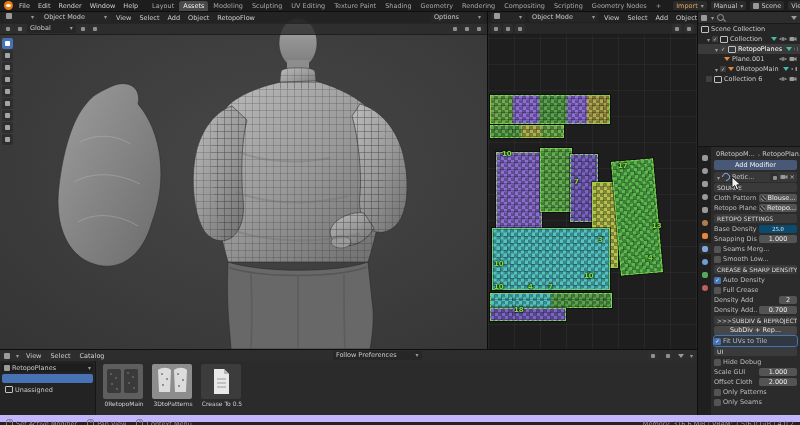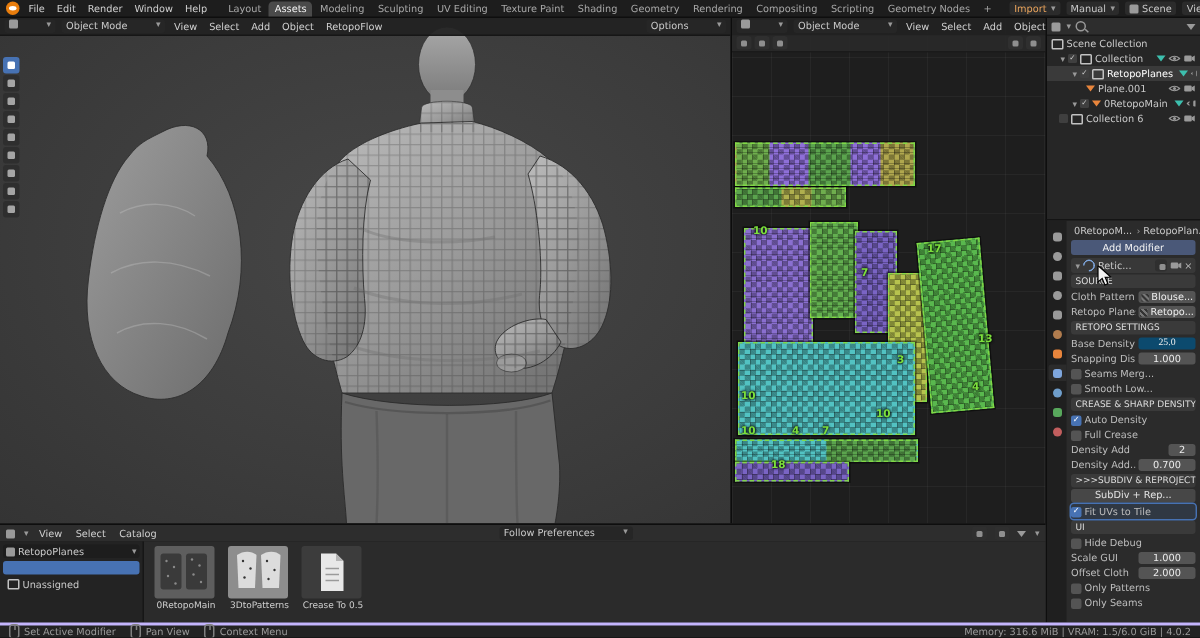--- a/index.html
+++ b/index.html
@@ -88,21 +88,21 @@
   .aside{position:absolute;left:0;top:11px;width:96px;bottom:0;background:#232323;padding:2px;box-sizing:border-box;border-right:1px solid #161616;}
   .alibrow{display:flex;align-items:center;gap:2px;background:#1d1d1d;border-radius:2px;height:9px;padding:0 2px;}
   .acat{height:9px;border-radius:2px;margin-top:2px;display:flex;align-items:center;padding:0 3px;gap:2px;}
   .acat.sel{background:#4772b3;color:#fff;}
   .acontent{position:absolute;left:96px;top:11px;right:0;bottom:0;background:#2b2b2b;display:flex;gap:7px;padding:3px 7px;}
   .thumb{width:42px;flex:none;}
   .timg{width:40px;height:35px;border-radius:2px;position:relative;overflow:hidden;background:#666;}
   .tlabel{font-size:6px;text-align:center;color:#cfcfcf;margin-top:1px;white-space:nowrap;overflow:hidden;}
 
   
-  .status{position:absolute;left:0;top:415px;width:800px;height:10px;background:#232323;border-top:2px solid #c4b5fd;display:flex;align-items:center;gap:10px;padding:0 6px;box-sizing:border-box;color:#9a9a9a;font-size:6.5px;white-space:nowrap;}
+  .status{position:absolute;left:0;top:415px;width:800px;height:10px;background:#232323;border-top:7px solid #c4b5fd;display:flex;align-items:center;gap:10px;padding:0 6px;box-sizing:border-box;color:#9a9a9a;font-size:6.5px;white-space:nowrap;}
   .sitem{display:flex;align-items:center;gap:3px;}
   .mico{width:5px;height:8px;border:1px solid #808080;border-radius:2.5px;display:inline-block;position:relative;flex:none;}
   .mico::after{content:"";position:absolute;left:50%;top:0;width:1px;height:3px;background:#808080;transform:translateX(-50%);}
 
   .cursor{position:absolute;left:731px;top:177px;z-index:99;pointer-events:none;}
 </style>
 </head>
 <body>
 
 <div id="root">
@@ -161,20 +161,34 @@
       <span class="menu">Select</span>
       <span class="menu">Add</span>
       <span class="menu">Object</span>
       <span class="menu">RetopoFlow</span>
       <span class="spacer"></span>
       <span class="dd">
           <span>Options</span>
           <i class="chev">▾</i>
         </span>
     </div>
+    <div class="edhead edhead2">
+      <span class="ib"></span>
+      <span class="ib"></span>
+      <span class="dd">
+          <span>Global</span>
+          <i class="chev">▾</i>
+        </span>
+      <span class="ib"></span>
+      <span class="ib"></span>
+      <span class="spacer"></span>
+      <span class="ib"></span>
+      <span class="ib"></span>
+      <span class="ib"></span>
+    </div>
     <div class="toolcol">
       <span class="tool active"></span>
       <span class="tool"></span>
       <span class="tool"></span>
       <span class="tool"></span>
       <span class="tool"></span>
       <span class="tool"></span>
       <span class="tool"></span>
       <span class="tool"></span>
       <span class="tool"></span>

